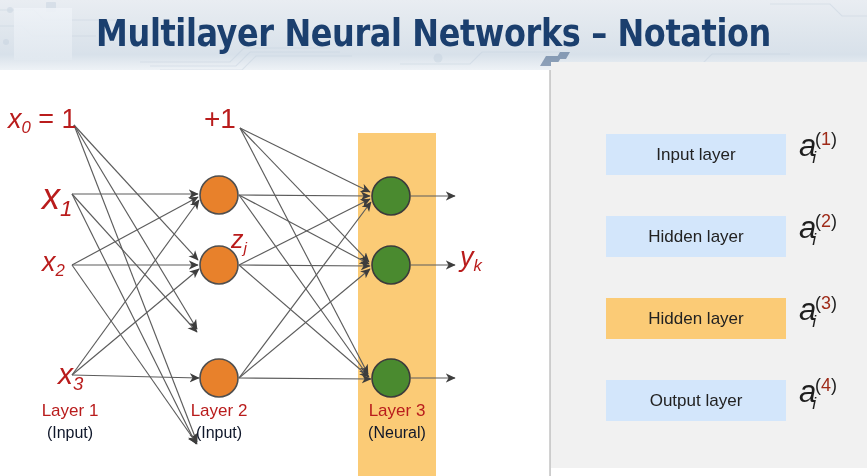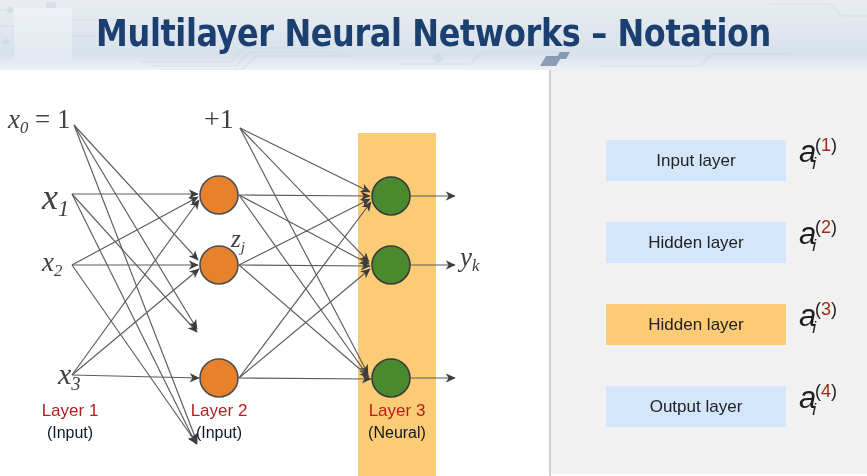--- a/index.html
+++ b/index.html
@@ -34,36 +34,36 @@
 
   
   .left-pane{
     position:absolute;left:0;top:70px;width:550px;height:406px;background:#ffffff;
   }
   .divider{
     position:absolute;left:549px;top:70px;width:2px;height:406px;
     background:linear-gradient(90deg,#d5d5d5,#c9c9c9);
   }
   .right-pane{
-    position:absolute;left:551px;top:68px;width:316px;height:406px;background:#f1f1f1;
+    position:absolute;left:551px;top:62px;width:316px;height:406px;background:#f1f1f1;
   }
 
   
   .net{position:absolute;left:0;top:0;width:550px;height:406px;}
 
   .highlight-band{
     position:absolute;left:358px;top:63px;width:78px;height:343px;
     background:#fbcb76;
   }
 
   .mlabel{
     position:absolute;
-    font-family:Liberation Serif, serif;
+    font-family:Liberation Sans, sans-serif;
     font-style:italic;
-    color:#404040;
+    color:#b91c1c;
     white-space:nowrap;
   }
   .mlabel .sub{font-size:.62em;vertical-align:-0.32em;font-style:italic;}
   .mlabel .op{font-style:normal;}
 
   .layer-cap{
     position:absolute;text-align:center;white-space:nowrap;
     font-family:"Liberation Sans",sans-serif;
   }
   .layer-cap .ln{display:block;font-size:17px;color:#b91c1c;line-height:22px;}

